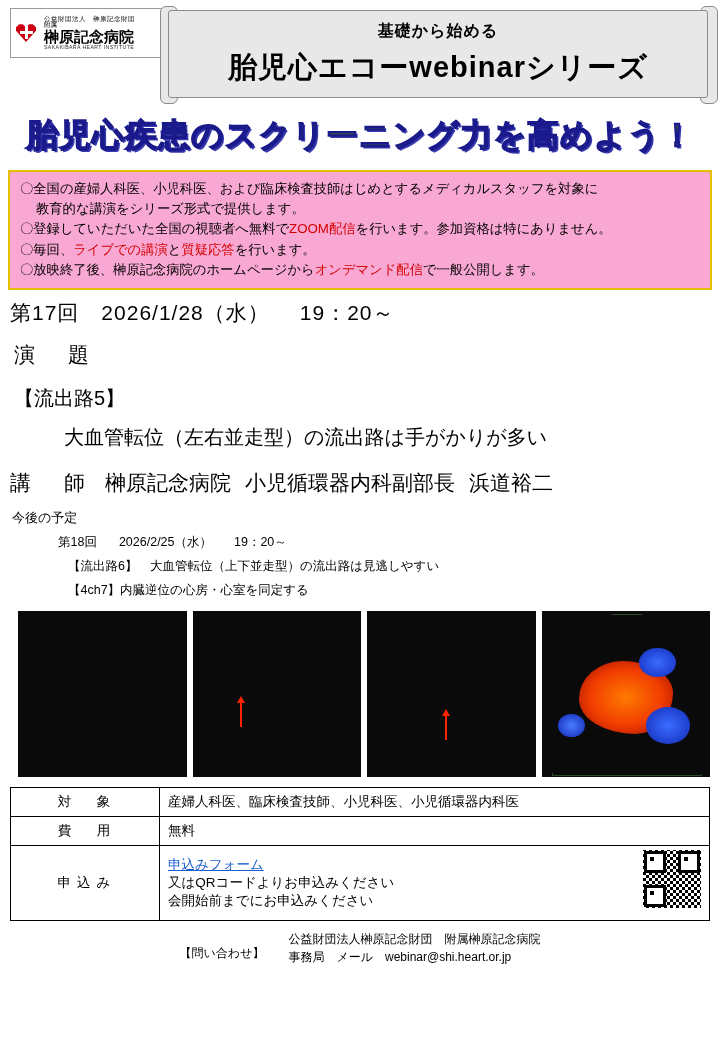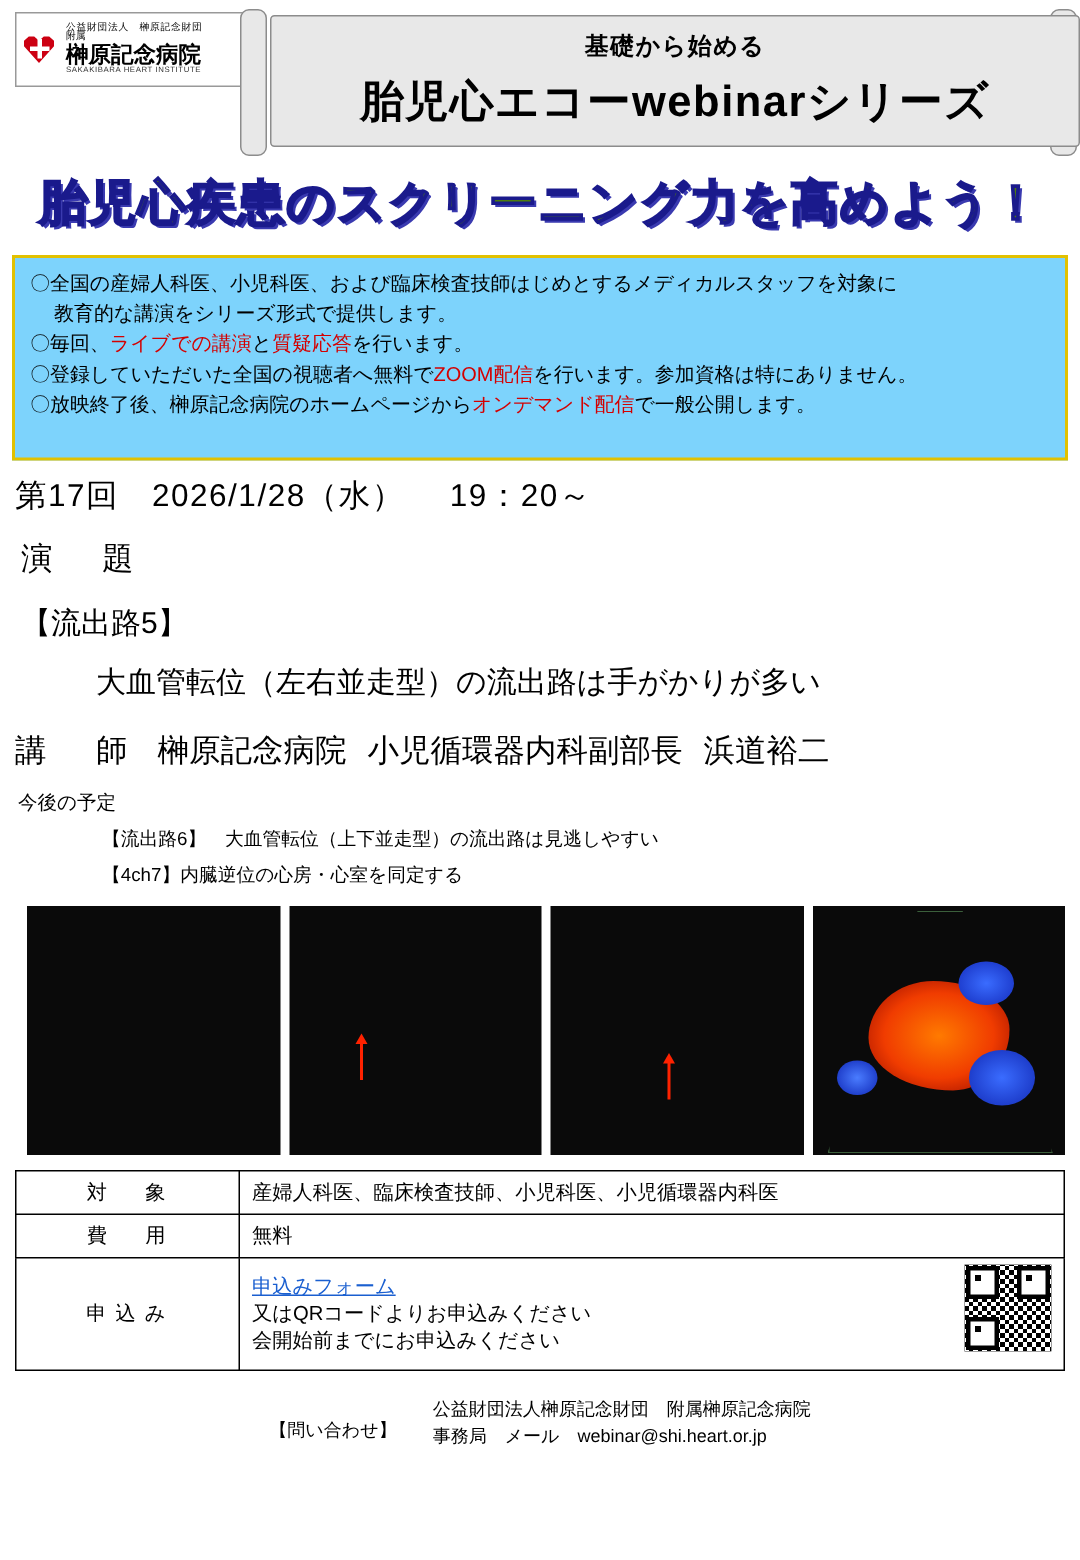--- a/index.html
+++ b/index.html
@@ -30,21 +30,21 @@
   }
   .logo-mark .cross-v{position:absolute;left:11px;top:6px;width:3px;height:13px;background:#fff;}
   .logo-mark .cross-h{position:absolute;left:6px;top:11px;width:13px;height:3px;background:#fff;}
   .logo-txt{line-height:1.05;}
   .logo-txt .l1{font-size:6.5px;letter-spacing:.5px;}
   .logo-txt .l2{font-size:6.5px;}
   .logo-txt .l3{font-size:15px;font-weight:bold;letter-spacing:0px;}
   .logo-txt .l4{font-size:5.2px;letter-spacing:.4px;color:#333;}
 
   .title-plate{
-    position:absolute;left:180px;top:10px;width:540px;height:88px;
+    position:absolute;left:168px;top:10px;width:540px;height:88px;
     background:#e8e8e8;border:1px solid #8c8c8c;border-radius:3px;
     box-sizing:border-box;text-align:center;
   }
   .title-plate .sub{font-size:16px;font-weight:bold;margin-top:10px;letter-spacing:1px;}
   .title-plate .main{font-size:29px;font-weight:bold;margin-top:6px;letter-spacing:1px;}
   .tab{
     position:absolute;top:6px;width:16px;height:96px;
     background:#e8e8e8;border:1px solid #8c8c8c;border-radius:6px;
   }
   .tab.left{left:160px;}
@@ -58,22 +58,22 @@
     -webkit-text-stroke:1.4px #1a1a8c;
     text-shadow:2px 2px 0 #3a3ab0;
     letter-spacing:1px;
     margin-top:2px;
   }
 
   
   .notice{
     margin:12px 8px 0 8px;
     border:2px solid #e2c100;
-    background:#7dd3fc;
-    padding:7px 10px 25px 10px;
+    background:#f9a8d4;
+    padding:7px 10px 8px 10px;
     font-size:13.3px;
     line-height:1.52;
   }
   .notice div{white-space:nowrap;}
   .indent{padding-left:16px;font-family:Liberation Serif, serif;}
   .red{color:#d40000;}
 
   
   .session{font-size:21px;margin:9px 0 0 10px;letter-spacing:1px;}
   .session .no{font-weight:normal;}
@@ -206,43 +206,46 @@
       <div class="main">胎児心エコーwebinarシリーズ</div>
     </div>
   </div>
 
   <div class="banner">胎児心疾患のスクリーニング力を高めよう！</div>
 
   <div class="notice">
     <div>〇全国の産婦人科医、小児科医、および臨床検査技師はじめとするメディカルスタッフを対象に</div>
     <div class="indent">教育的な講演をシリーズ形式で提供します。</div>
     <div>
+      <span>〇登録していただいた全国の視聴者へ無料で</span><span class="red">ZOOM配信</span><span>を行います。参加資格は特にありません。</span>
+    </div>
+    <div>
       <span>〇毎回、</span><span class="red">ライブでの講演</span><span>と</span><span class="red">質疑応答</span><span>を行います。</span>
-    </div>
-    <div>
-      <span>〇登録していただいた全国の視聴者へ無料で</span><span class="red">ZOOM配信</span><span>を行います。参加資格は特にありません。</span>
     </div>
     <div>
       <span>〇放映終了後、榊原記念病院のホームページから</span><span class="red">オンデマンド配信</span><span>で一般公開します。</span>
     </div>
   </div>
 
   <div class="session">
     <span class="no">第17回</span><span class="sp-l"></span><span>2026/1/28（水）</span><span class="sp-m"></span><span>19：20～</span>
   </div>
 
   <div class="enda">演　題</div>
   <div class="route">【流出路5】</div>
   <div class="talk-title">大血管転位（左右並走型）の流出路は手がかりが多い</div>
 
   <div class="speaker-row">
     <span class="lbl">講　師</span><span class="val">榊原記念病院</span><span class="val">小児循環器内科副部長</span><span class="val">浜道裕二</span>
   </div>
 
   <div class="future-h">今後の予定</div>
+  <div class="future-line">
+    <span>第18回</span><span class="sp-l"></span><span>2026/2/25（水）</span><span class="sp-l"></span><span>19：20～</span>
+  </div>
   <div class="future-sub">【流出路6】　大血管転位（上下並走型）の流出路は見逃しやすい</div>
   <div class="future-sub">【4ch7】内臓逆位の心房・心室を同定する</div>
 
   <div class="imgs">
     <div class="cell us1"></div>
     <div class="cell us2">
       <div class="arrow-red" style="left:28%;top:54%;"></div>
     </div>
     <div class="cell us3">
       <div class="arrow-red" style="left:46%;top:62%;"></div>

